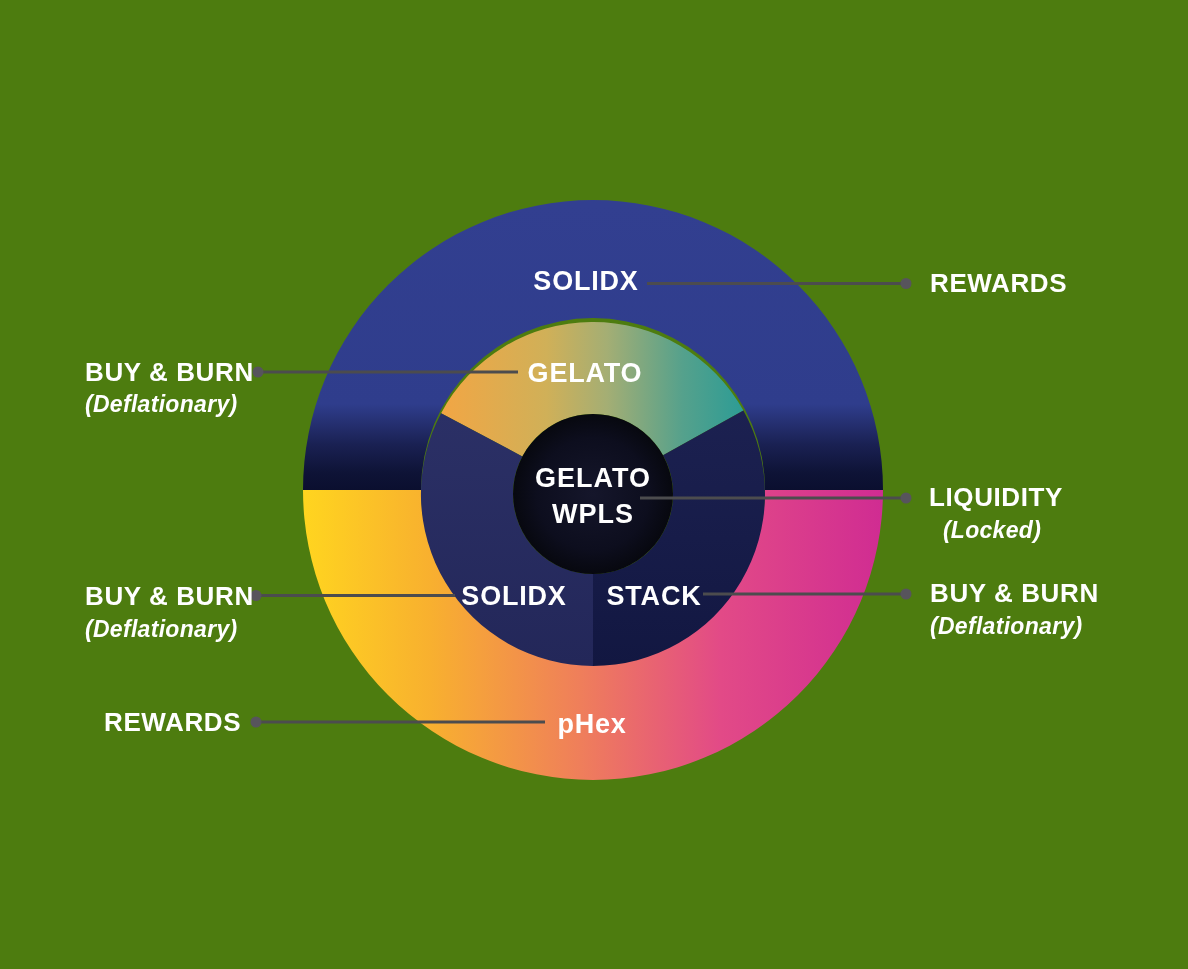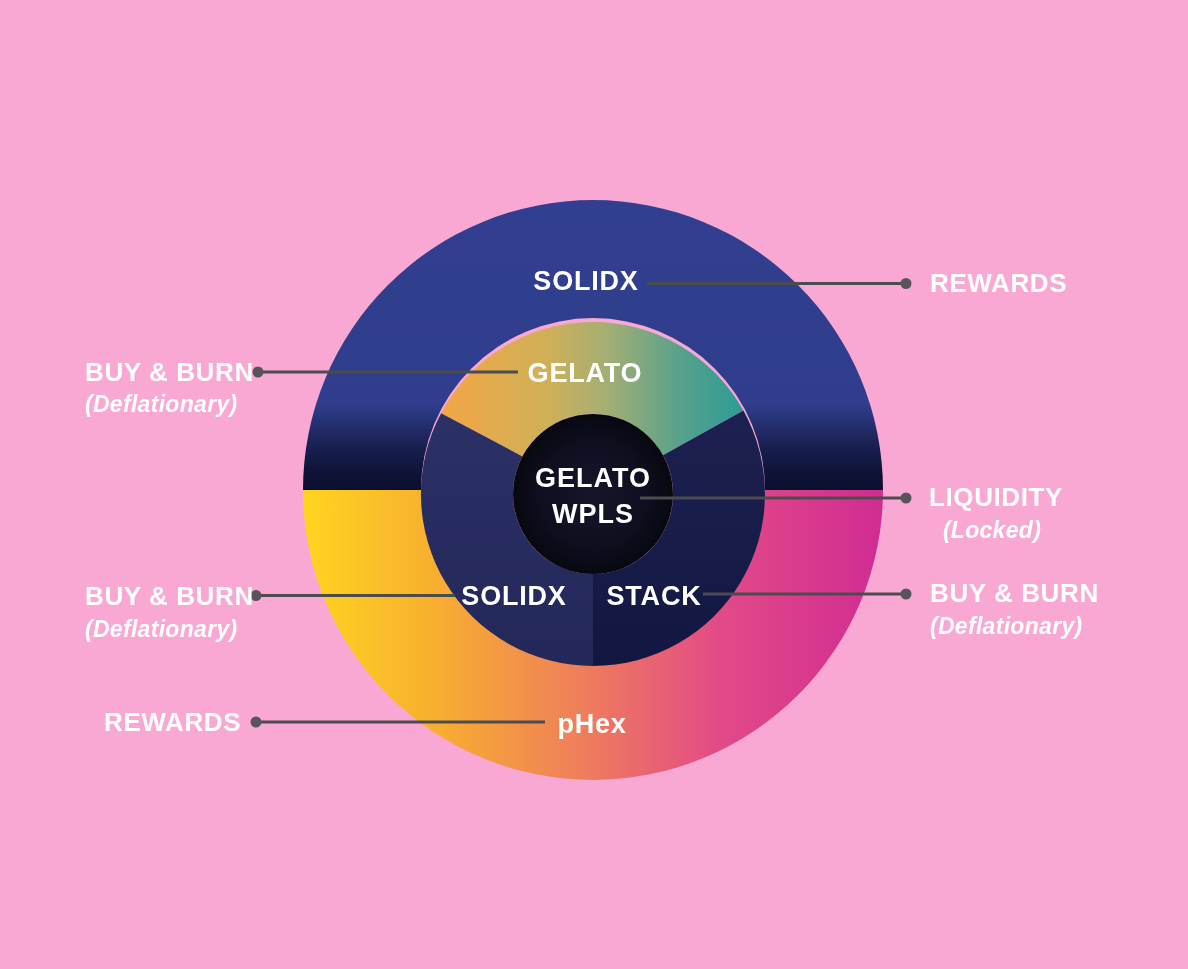--- a/index.html
+++ b/index.html
@@ -1,16 +1,16 @@
 <!DOCTYPE html>
 <html><head>
 <meta charset="utf-8">
 <style>
   html,body{margin:0;padding:0;background:#000;}
-  .stage{position:relative;width:1188px;height:969px;background:#f9a8d4;overflow:hidden;
+  .stage{position:relative;width:1188px;height:969px;background:#4d7c0f;overflow:hidden;
          font-family:"Liberation Sans", sans-serif;}
   svg{display:block;}
   text{fill:#ffffff;}
   .ring-label{font-size:27px;font-weight:700;letter-spacing:0.8px;}
   .center-label{font-size:27px;font-weight:700;letter-spacing:1px;}
   .callout-title{font-size:26px;font-weight:700;letter-spacing:0.6px;}
   .callout-sub{font-size:23px;font-weight:700;font-style:italic;letter-spacing:0.3px;}
   .connector{stroke:#4C4C4E;stroke-width:3;}
   .connector-dot{fill:#57545C;}
 </style>

